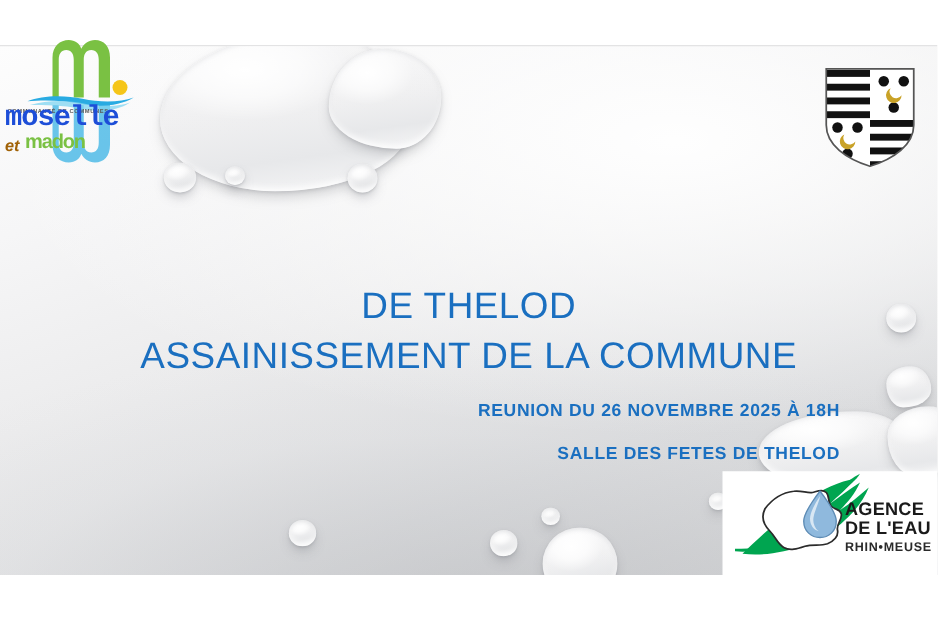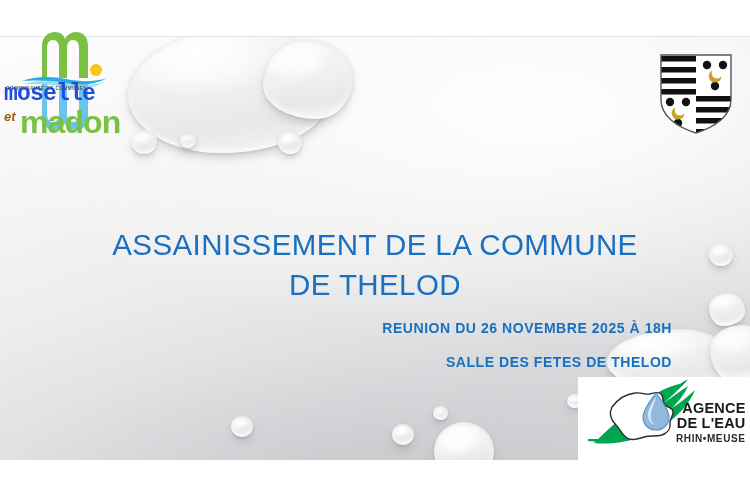--- a/index.html
+++ b/index.html
@@ -86,21 +86,21 @@
     position:absolute; left:578px; top:377px;
     width:172px; height:83px;
     background:#ffffff; z-index:8; overflow:hidden;
   }
   .agence-text{
     position:absolute; left:98px; top:24px;
     font-family:"Liberation Sans", sans-serif; text-align:left;
   }
   .ag-l1, .ag-l2{
     font-size:14.5px; font-weight:700; color:#1a1a1a;
-    letter-spacing:0.2px; line-height:1.03;text-align:right;
+    letter-spacing:0.2px; line-height:1.03;
   }
   .ag-l3{
     font-size:10px; font-weight:700; color:#2a2a2a;
     letter-spacing:0.6px; margin-top:2px;
   }
 </style>
 </head>
 <body>
 
 <div id="stage">
@@ -118,22 +118,22 @@
         <div class="drop" style="left: 433px; top: 369px; width: 15px; height: 14px;"></div>
         <div class="drop" style="left: 392px; top: 387px; width: 22px; height: 21px;"></div>
         <div class="drop" style="left: 434px; top: 385px; width: 60px; height: 58px;"></div>
         <div class="drop" style="left: 567px; top: 357px; width: 15px; height: 14px;"></div>
         <div class="drop flat blob" style="left: 607px; top: 292px; width: 125px; height: 60px;"></div>
         <div class="drop flat blob3" style="left: 710px; top: 288px; width: 60px; height: 56px;"></div>
         <div class="drop" style="left: 231px; top: 379px; width: 22px; height: 21px;"></div>
       </div>
 
     <div class="title-block">
+      <div class="title">DE THELOD</div>
       <div class="title">ASSAINISSEMENT DE LA COMMUNE</div>
-      <div class="title">DE THELOD</div>
     </div>
 
     <div class="subs">
       <div class="sub">REUNION DU 26 NOVEMBRE 2025 À 18H</div>
       <div class="sub second">SALLE DES FETES DE THELOD</div>
     </div>
 
   </div>
 
   <div class="cc-logo">
@@ -159,21 +159,21 @@
     
     <div style="position:absolute; left:0px; top:61px; width:110px;
                 font-size:23px; font-weight:700; color:#1d4ed8; letter-spacing:-0.8px;
                 font-family:Liberation Mono, monospace; line-height:1;">moselle</div>
     
     <div style="position:absolute; left:0px; top:88px;
                 font-size:13px; font-weight:700; color:#a16207; font-style:italic;
                 font-family:'Liberation Sans',sans-serif; line-height:1;">et</div>
     
     <div style="position:absolute; left:16px; top:84px;
-                font-size:32px; font-weight:700; color:#7ac143; letter-spacing:-0.9px;
+                font-size:16px; font-weight:700; color:#7ac143; letter-spacing:-0.9px;
                 font-family:'Liberation Sans',sans-serif; line-height:1;">madon</div>
   </div>
 
   <div class="blason">
     <svg viewBox="0 0 78 84" width="78" height="84">
       <defs>
         <clipPath id="shieldClip">
           <path d="M4 3 H74 V48 C74 64 58 75 39 81 C20 75 4 64 4 48 Z"></path>
         </clipPath>
       </defs>

